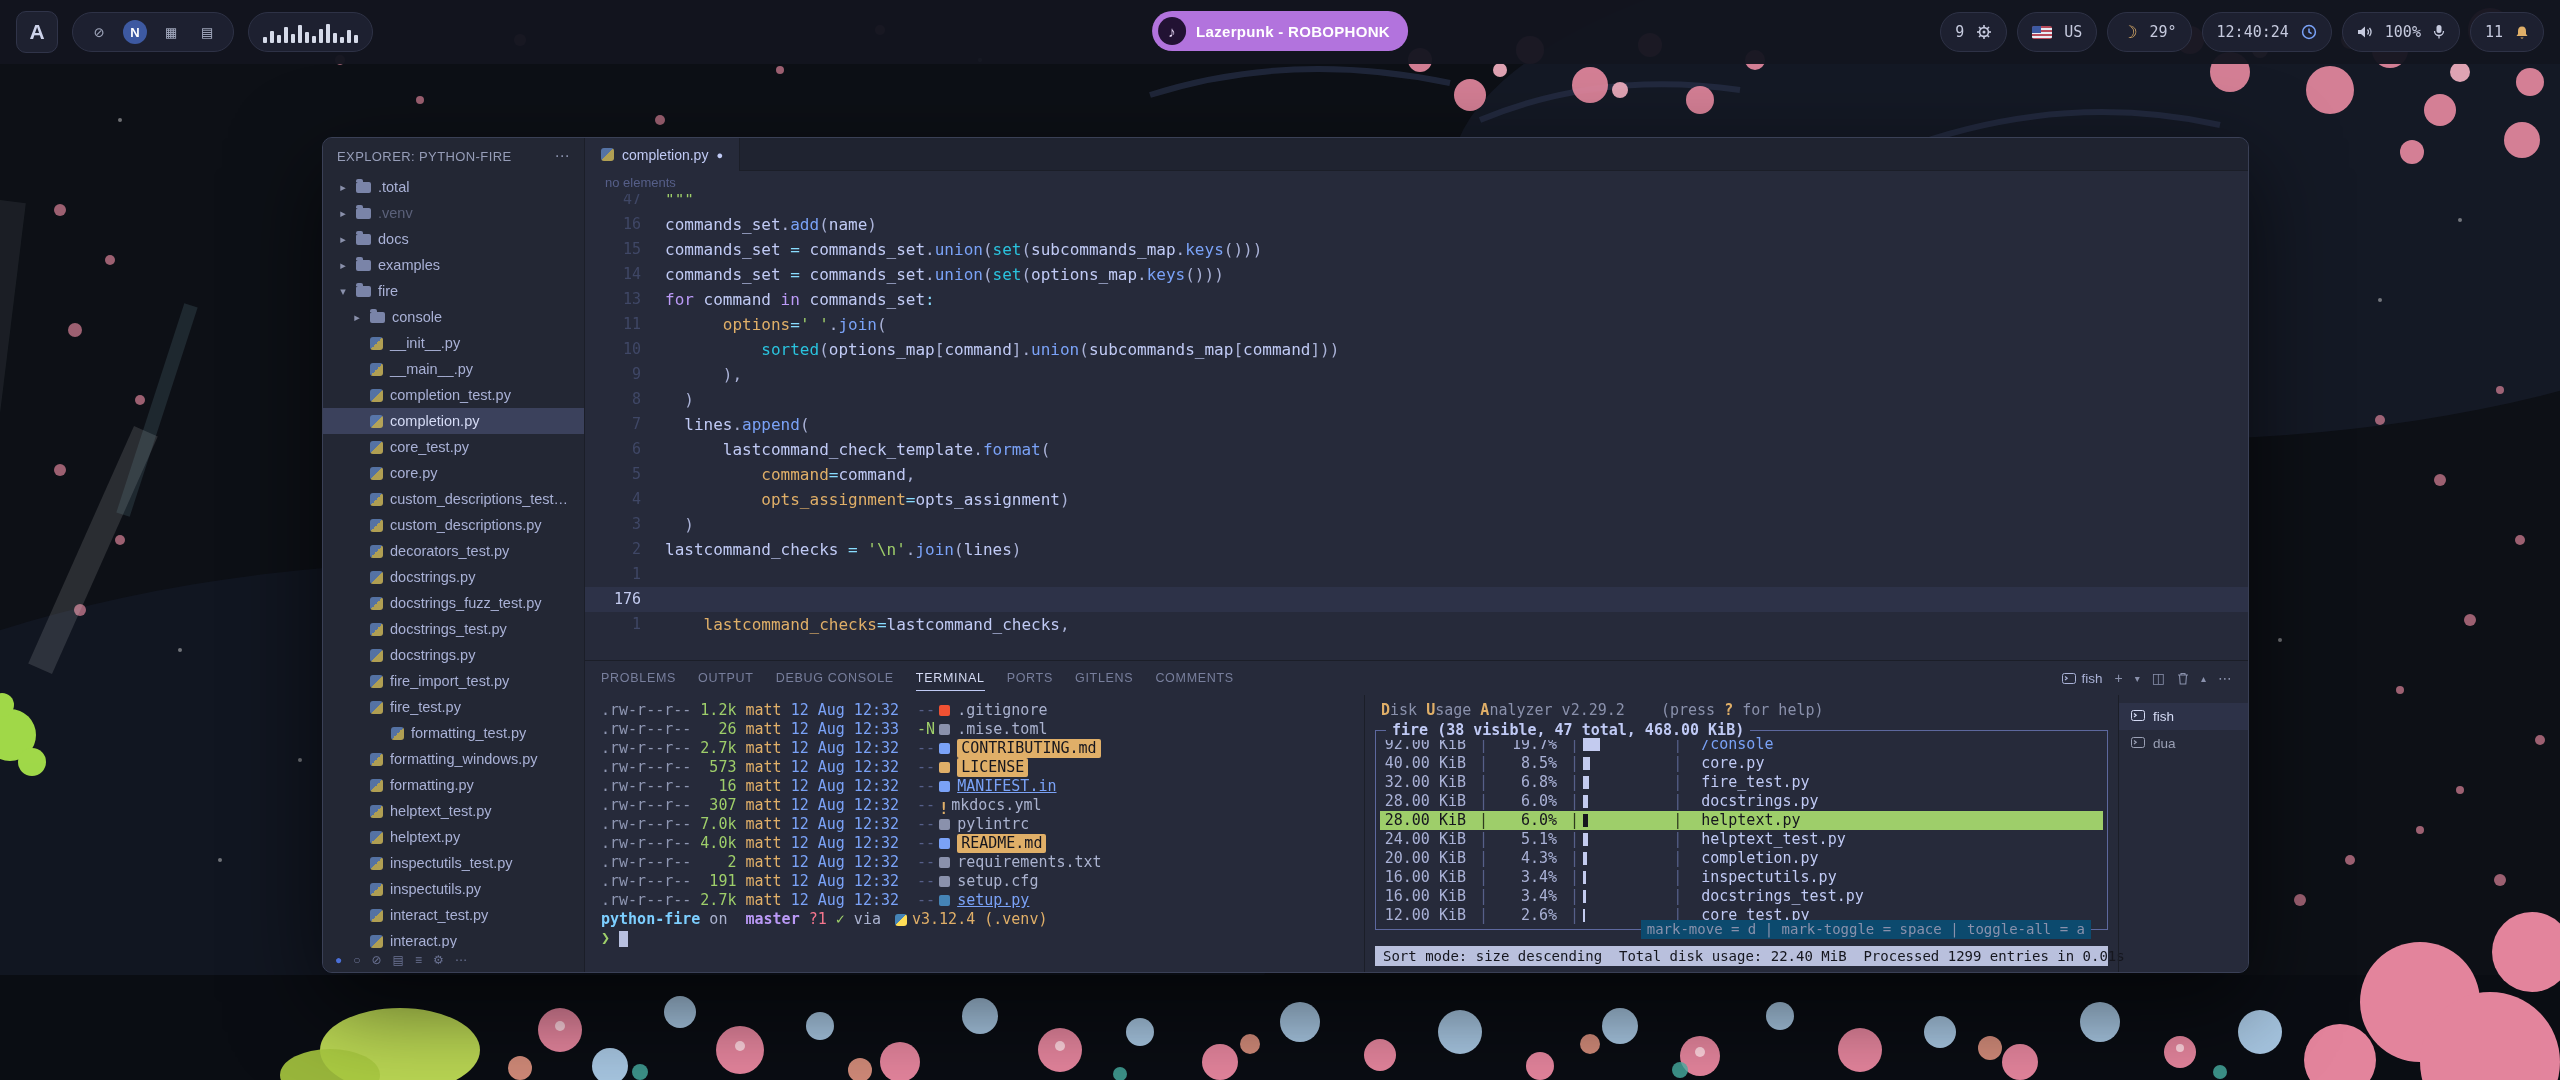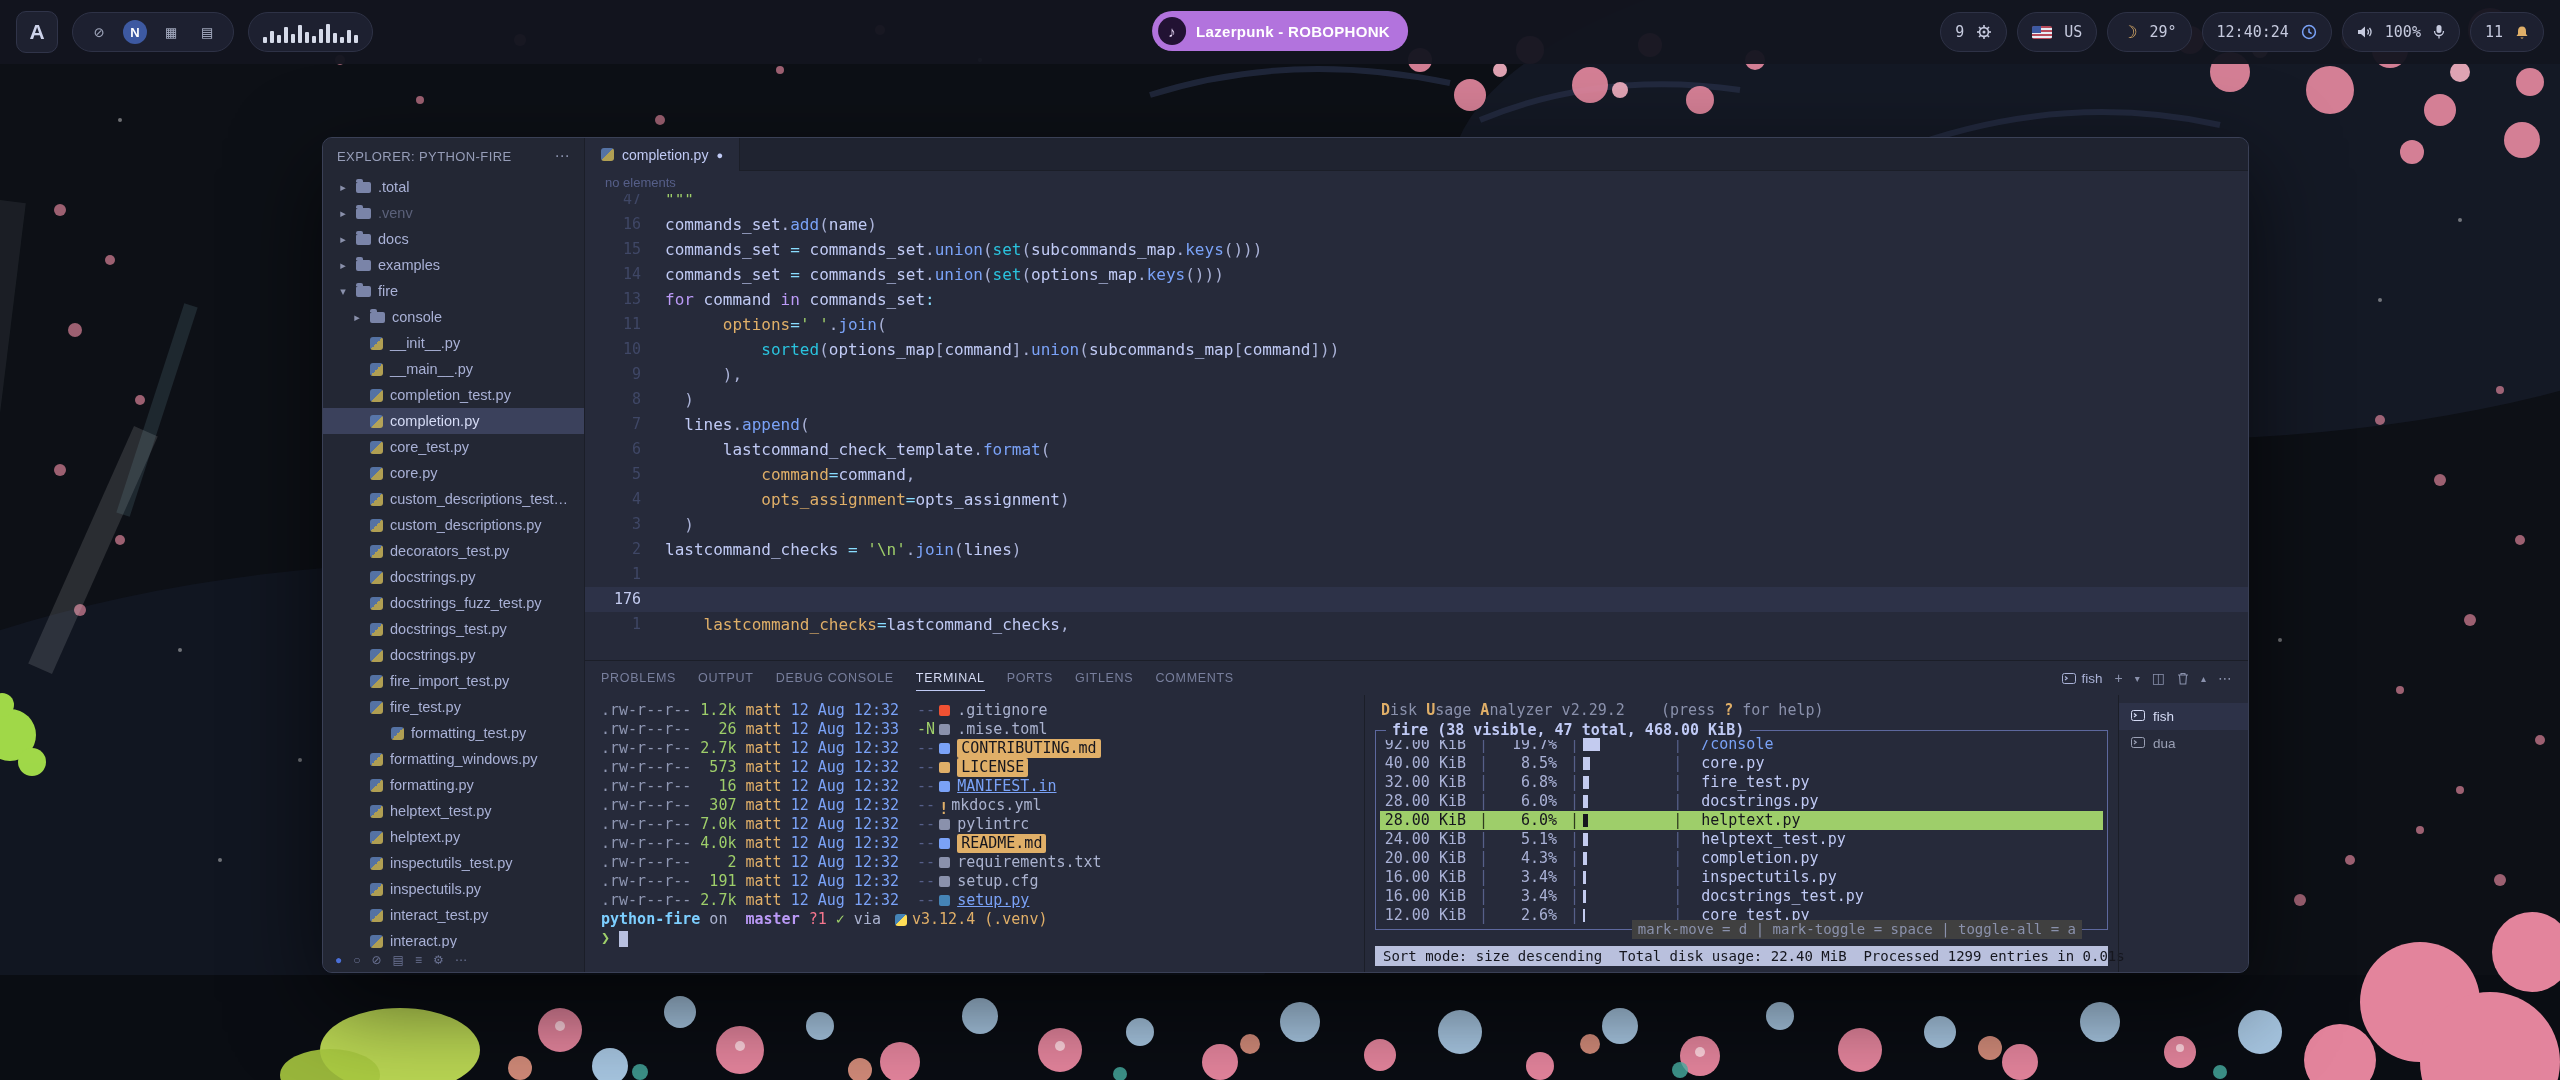--- a/index.html
+++ b/index.html
@@ -113,21 +113,21 @@
 
   
   .term-right { width:754px; min-width:754px; border-left:1px solid #1b1e28; padding:6px 10px 6px 10px;
     font-family:"DejaVu Sans Mono",monospace; font-size:15px; line-height:19px; color:#a9b1d6;
     display:flex; flex-direction:column; }
   .dua-head { padding-left:6px; white-space:pre; color:#8a91ac; }
   .dua-head .hl { color:#e0af68; font-weight:bold; }
   .dua-box { position:relative; margin-top:10px; border:1px solid #5d689e; padding:4px 4px; }
   .dua-title { position:absolute; top:-10px; left:10px; background:#262a3a; padding:0 6px;
     color:#c0caf5; font-weight:bold; }
-  .dua-footlbl { position:absolute; bottom:-10px; right:25px; background:#404040; padding:0 6px;
+  .dua-footlbl { position:absolute; bottom:-10px; right:16px; background:#0c4a6e; padding:0 6px;
     color:#8a91ac; font-size:14px; }
   .drow { display:flex; height:19px; align-items:center; white-space:pre; }
   .drow.sel { background:#9ece6a; color:#16161e; }
   .ds { width:86px; text-align:right; } .dp { width:56px; text-align:right; }
   .dsep { color:#565f89; padding:0 4px; }
   .drow.sel .dsep { color:#2e3b1d; }
   .dbar { width:86px; height:13px; position:relative; }
   .dbar i { position:absolute; left:0; top:0; bottom:0; background:#c3cbef; display:block; }
   .drow.sel .dbar i { background:#16161e; }
   .dn { margin-left:6px; color:#c0caf5; }

